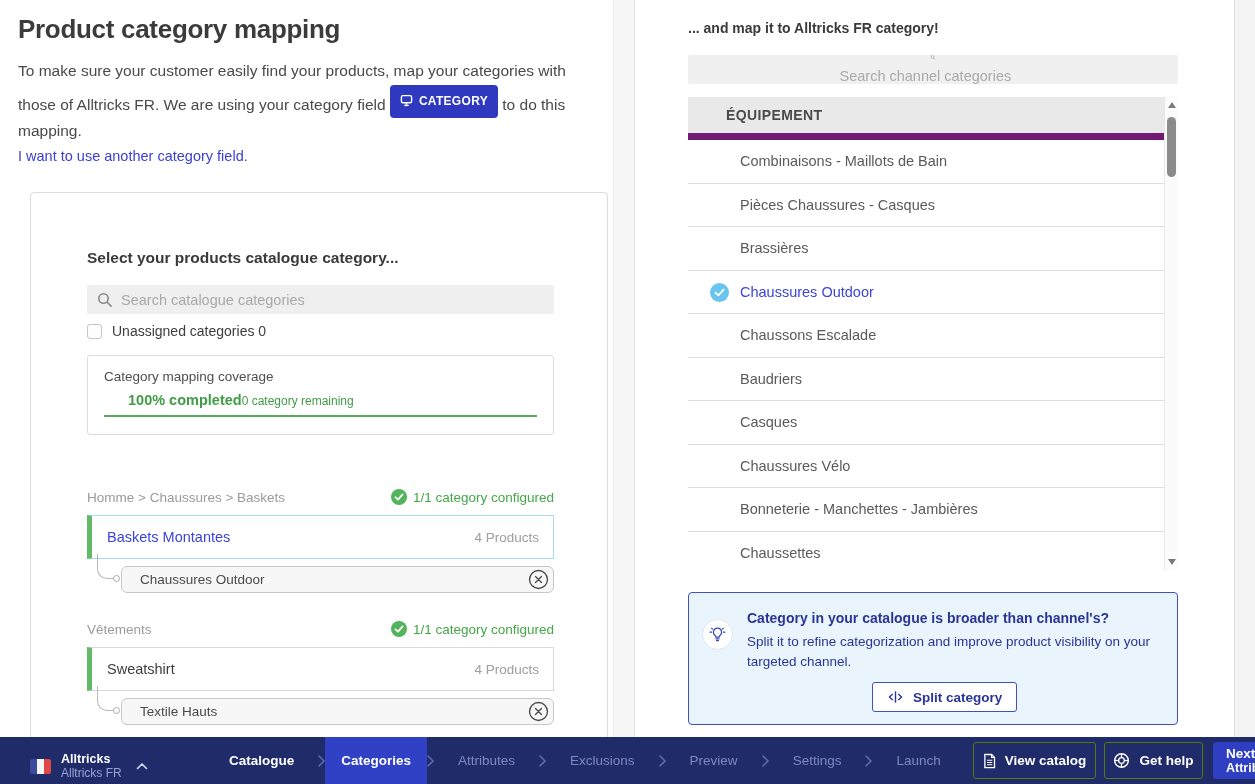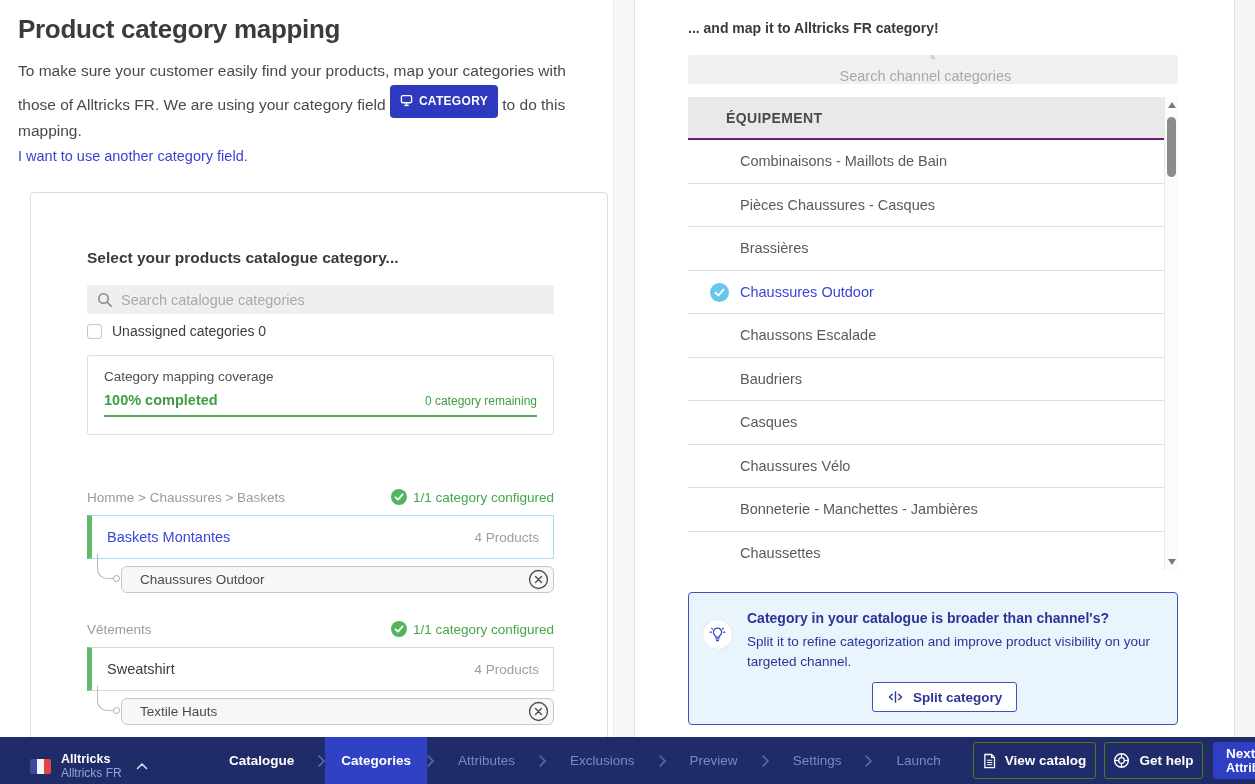--- a/index.html
+++ b/index.html
@@ -24,21 +24,21 @@
                       font-family:"Liberation Sans","DejaVu Sans",sans-serif; }
   .search-box input::placeholder { color:#a9a9a9; }
   .left-search { left:56px; top:92px; width:467px; height:29px; }
 
   .unassigned-row { position:absolute; left:56px; top:130px; display:flex; align-items:center; gap:10px; }
   .checkbox { width:15px; height:15px; border:1px solid #c6c6c6; border-radius:3px; background:#fdfdfd; cursor:pointer; }
   .unassigned-label { font-size:14px; color:#3d3d3d; }
 
   .coverage-card { position:absolute; left:56px; top:162px; width:467px; height:80px; border:1px solid #dddddd; border-radius:3px; padding:13px 16px 0; }
   .coverage-title { font-size:13.5px; color:#4f4f4f; }
-  .coverage-row { display:flex; justify-content:space-between; align-items:baseline; margin-top:8px; }
+  .coverage-row { display:flex; justify-content:flex-start; align-items:baseline; margin-top:8px;margin-left:24px; }
   .coverage-completed { font-size:14.5px; font-weight:700; color:#3f9d44; }
   .coverage-remaining { font-size:12px; color:#3f9d44; }
   .coverage-bar { margin-top:7px; border-top:2px solid #56ab5a; width:100%; }
 
   .group { position:absolute; left:56px; width:467px; }
   .group-head { display:flex; justify-content:space-between; align-items:center; height:16px; }
   .group-breadcrumb { font-size:13.5px; color:#9b9b9b; }
   .group-status { display:flex; align-items:center; gap:6px; font-size:13.5px; color:#44a748; }
   .cat-row { position:relative; margin-top:10px; height:44px; background:#fff; border:1px solid #d9d9d9;
              border-left:5px solid #63b967; display:flex; align-items:center; justify-content:space-between;
@@ -61,21 +61,21 @@
   .left-gutter { position:absolute; left:613px; top:0; width:21px; height:737px; background:#f7f7f7; border-left:1px solid #ededed; }
   .right-gutter { position:absolute; left:1234px; top:0; width:21px; height:737px; background:#f4f4f4; border-left:1px solid #e0e0e0; }
 
   
   .right-col { position:absolute; left:635px; top:0; width:599px; height:737px; background:#fff; }
   .right-heading { position:absolute; left:53px; top:20px; font-size:14px; font-weight:700; color:#3a3a3a; }
   .right-search { left:53px; top:55px; width:490px; height:29px; background:#f0f0f0;flex-direction:column; }
 
   .channel-list { position:absolute; left:53px; top:97px; width:490px; height:473px; overflow:hidden; }
   .list-rows { position:absolute; left:0; top:0; width:476px; }
-  .list-header { height:43px; background:#e9e9e9; border-bottom:2px solid #701a75; display:flex; align-items:center;
+  .list-header { height:43px; background:#e9e9e9; border-bottom:7px solid #701a75; display:flex; align-items:center;
                  padding-left:38px; font-size:14px; font-weight:700; color:#4a4a4a; letter-spacing:0.4px; }
   .list-item { position:relative; height:43.5px; border-bottom:1px solid #dedede; display:flex; align-items:center;
                padding-left:52px; font-size:14.5px; color:#5a5a5a; cursor:pointer; background:#fff; }
   .list-item.selected { color:#3b44d8; }
   .item-check { position:absolute; left:22px; top:12px; }
 
   .list-scrollbar { position:absolute; right:0; top:0; width:14px; height:473px; background:#fbfbfb; border-left:1px solid #e8e8e8; }
   .scroll-arrow-up { position:absolute; left:3px; top:5px; width:0; height:0;
                      border-left:4px solid transparent; border-right:4px solid transparent; border-bottom:6px solid #7a7a7a; }
   .scroll-arrow-down { position:absolute; left:3px; bottom:5px; width:0; height:0;

